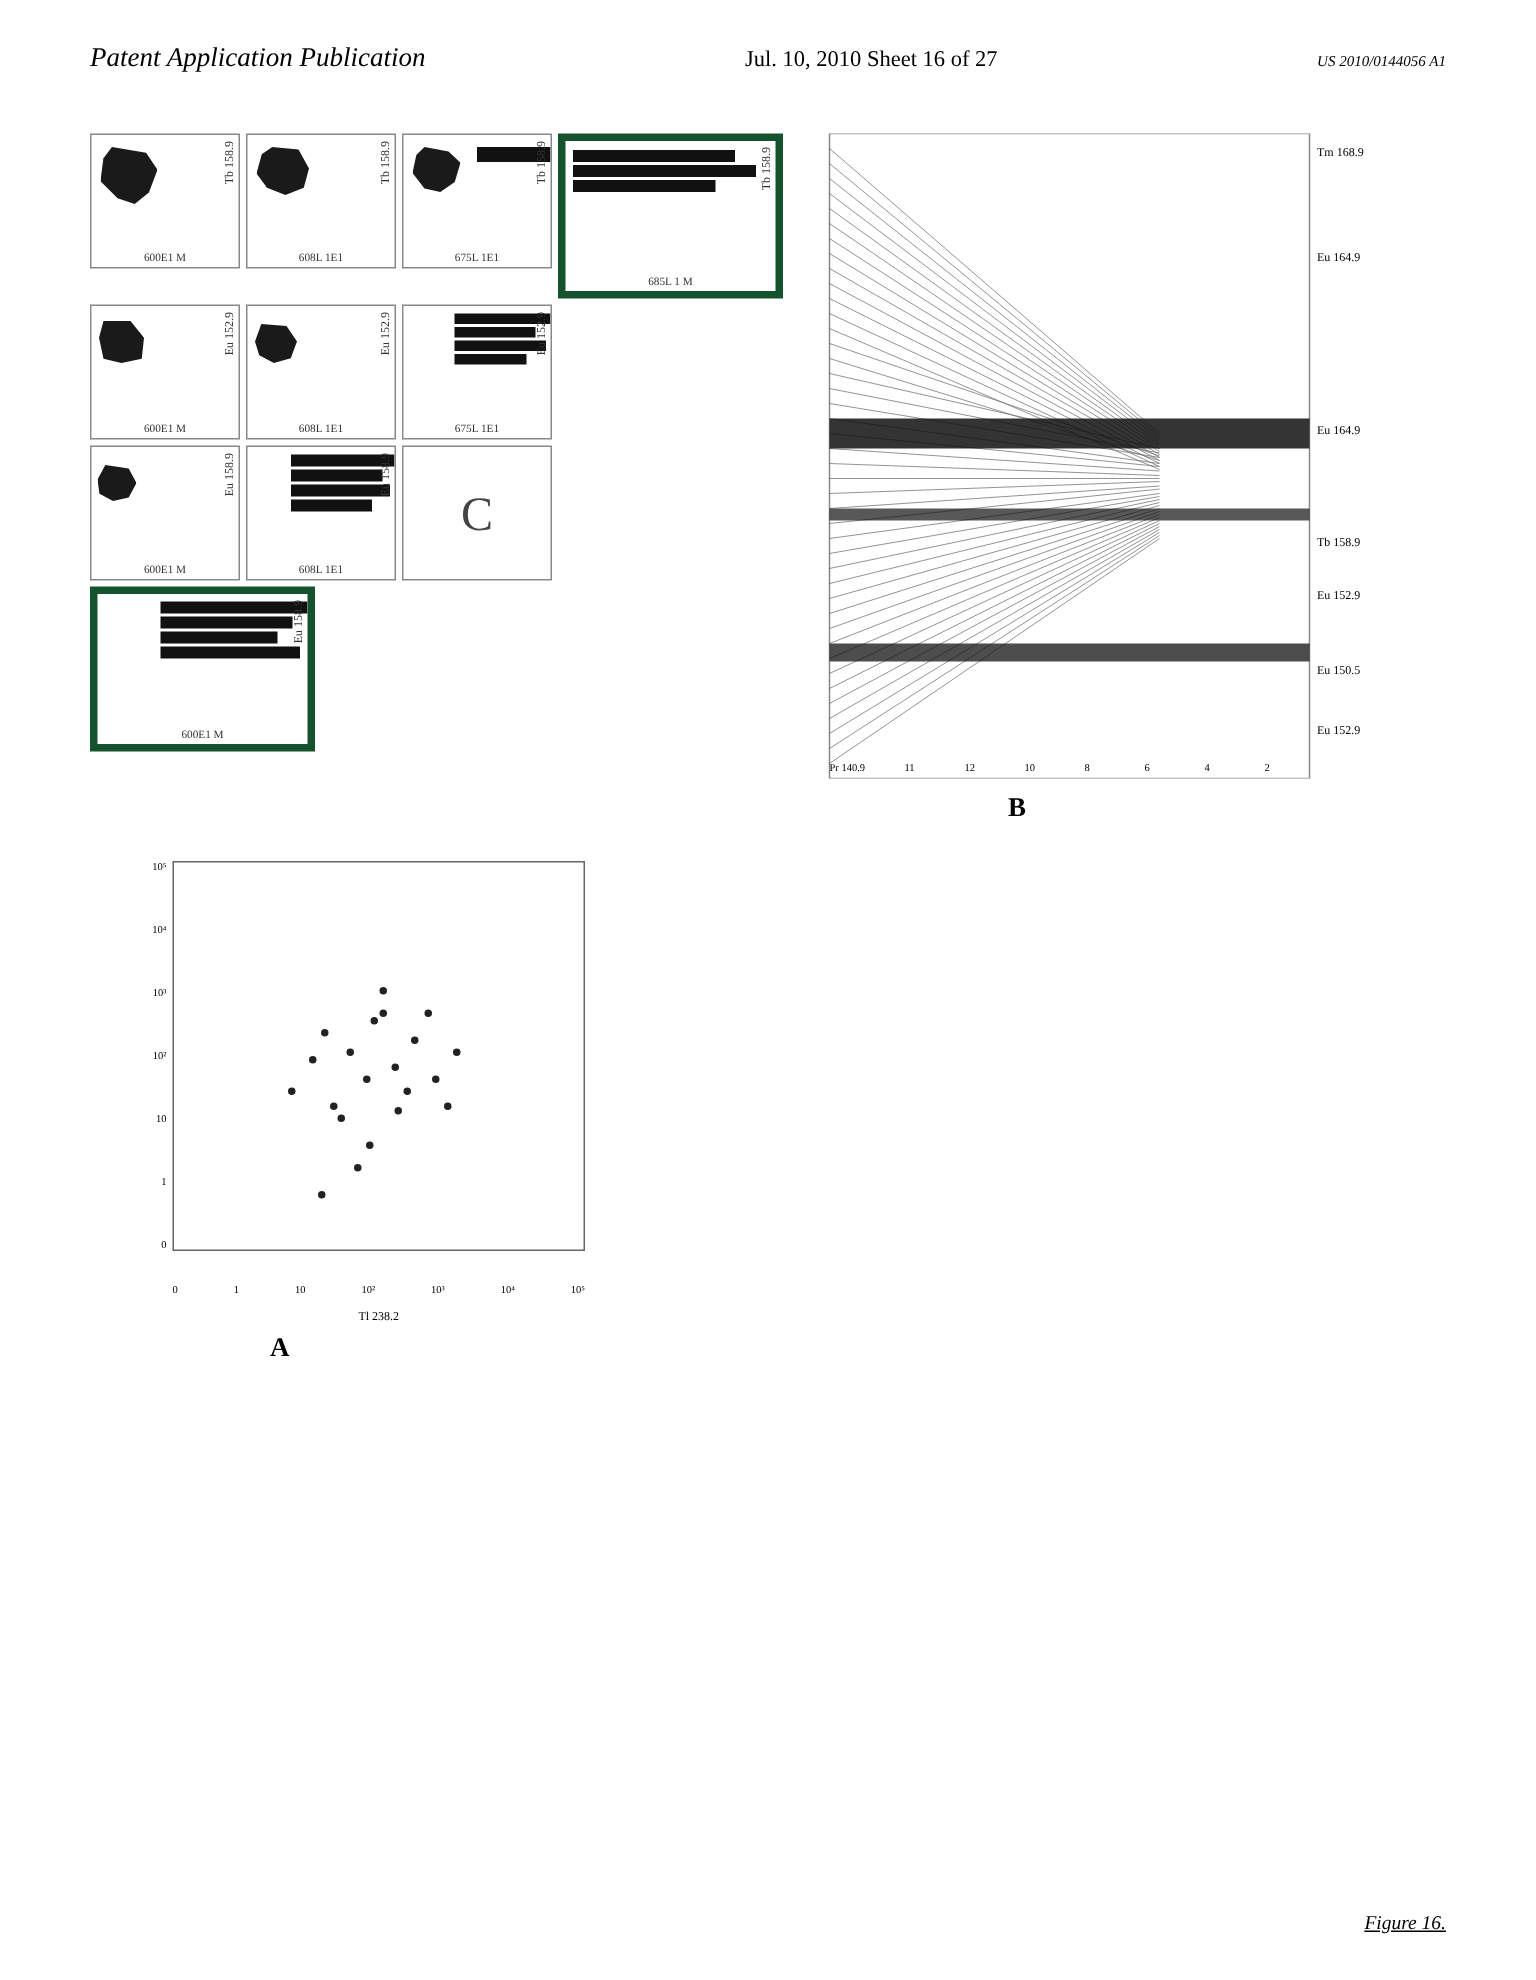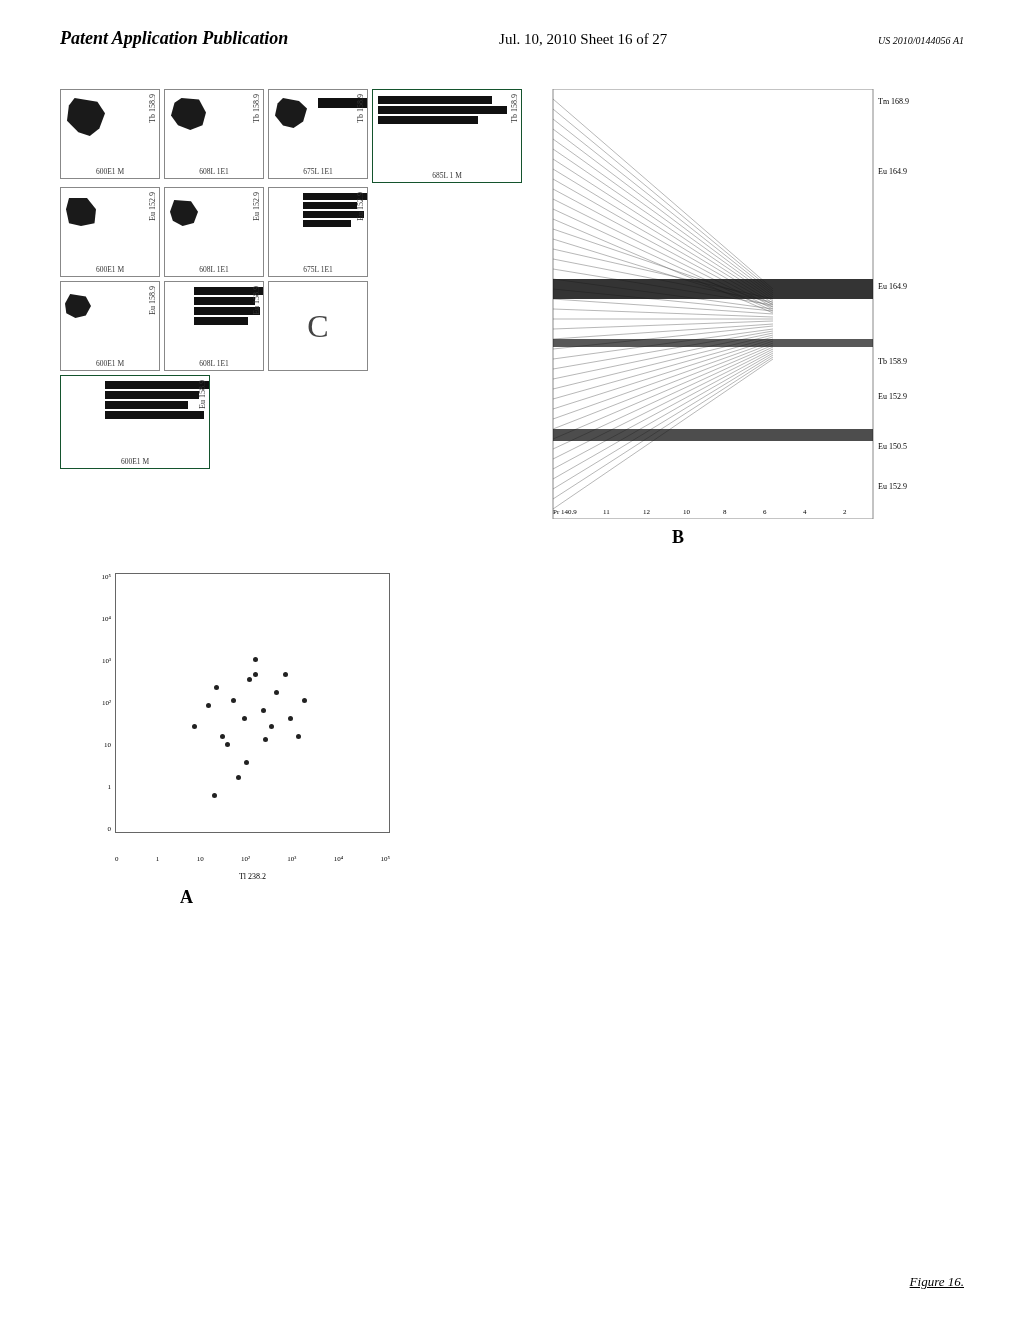--- a/index.html
+++ b/index.html
@@ -14,21 +14,21 @@
 
     .page-header {
       display: flex;
       justify-content: space-between;
       align-items: baseline;
       padding: 28px 60px 10px 60px;
       border-bottom: none;
     }
 
     .header-left {
-      font-weight: bold;
+      font-weight: normal;
       font-size: 18px;
       font-style: italic;
     }
 
     .header-center {
       font-size: 15px;
       text-align: center;
     }
 
     .header-right {
@@ -97,23 +97,23 @@
     
     .bottom-section {
       display: flex;
       flex-direction: row;
       margin-top: 20px;
       width: 100%;
       gap: 20px;
     }
 
     .panel-wide {
-      border: 1px solid #14532d;
+      border: 5px solid #14532d;
       width: 150px;
-      height: 94px;
+      height: 110px;
       position: relative;
       background: #fff;
       overflow: hidden;
     }
   </style>
 </head>
 <body>
 
 <div class="page-header">
   <div class="header-left">Patent Application Publication</div>

